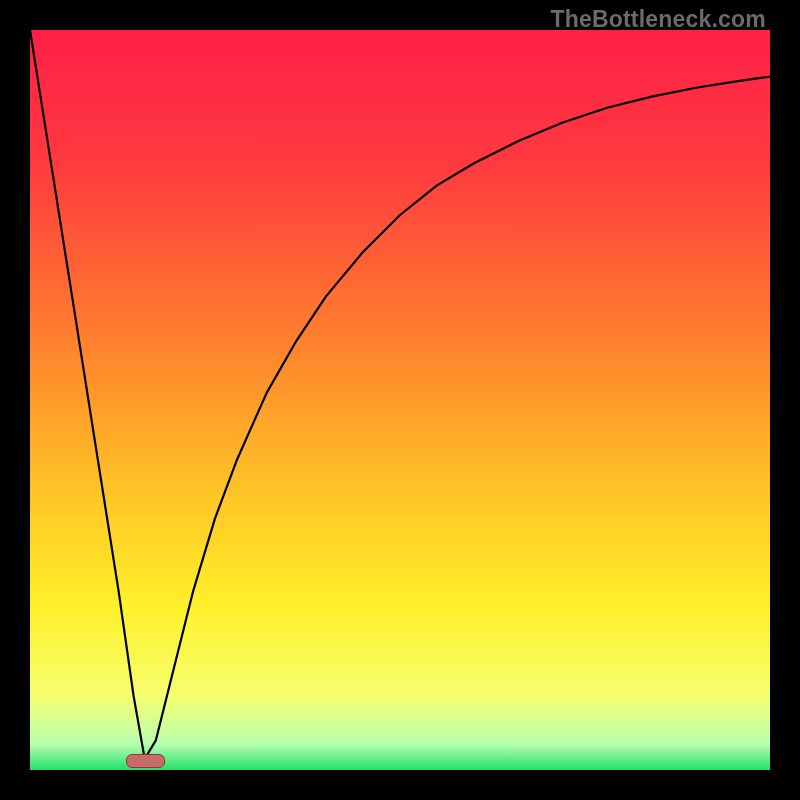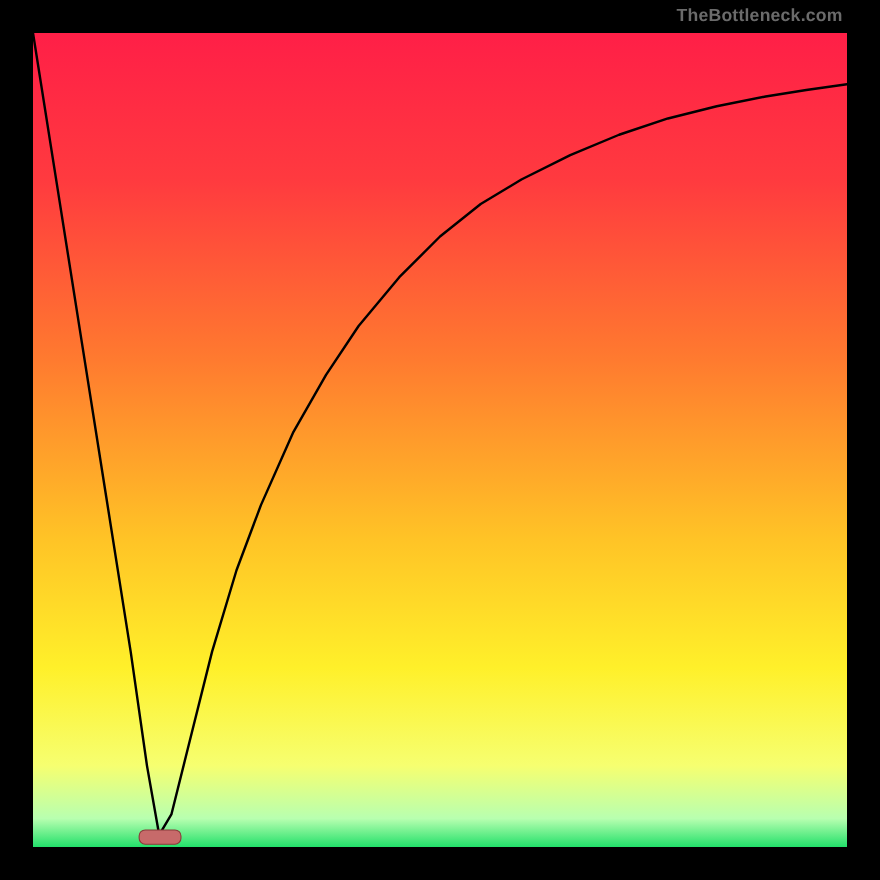--- a/index.html
+++ b/index.html
@@ -33,21 +33,21 @@
     position: absolute;
     left: 0;
     top: 0;
     width: 100%;
     height: 100%;
   }
   .watermark {
     position: absolute;
     top: 6px;
     right: 34px;
-    font-size: 16px;
+    font-size: 23px;
     font-weight: 600;
     color: #6b6b6b;
     letter-spacing: 0.2px;
     user-select: none;
   }
   .marker {
     position: absolute;
     height: 12px;
     border-radius: 6px;
     background: #c76a6a;

